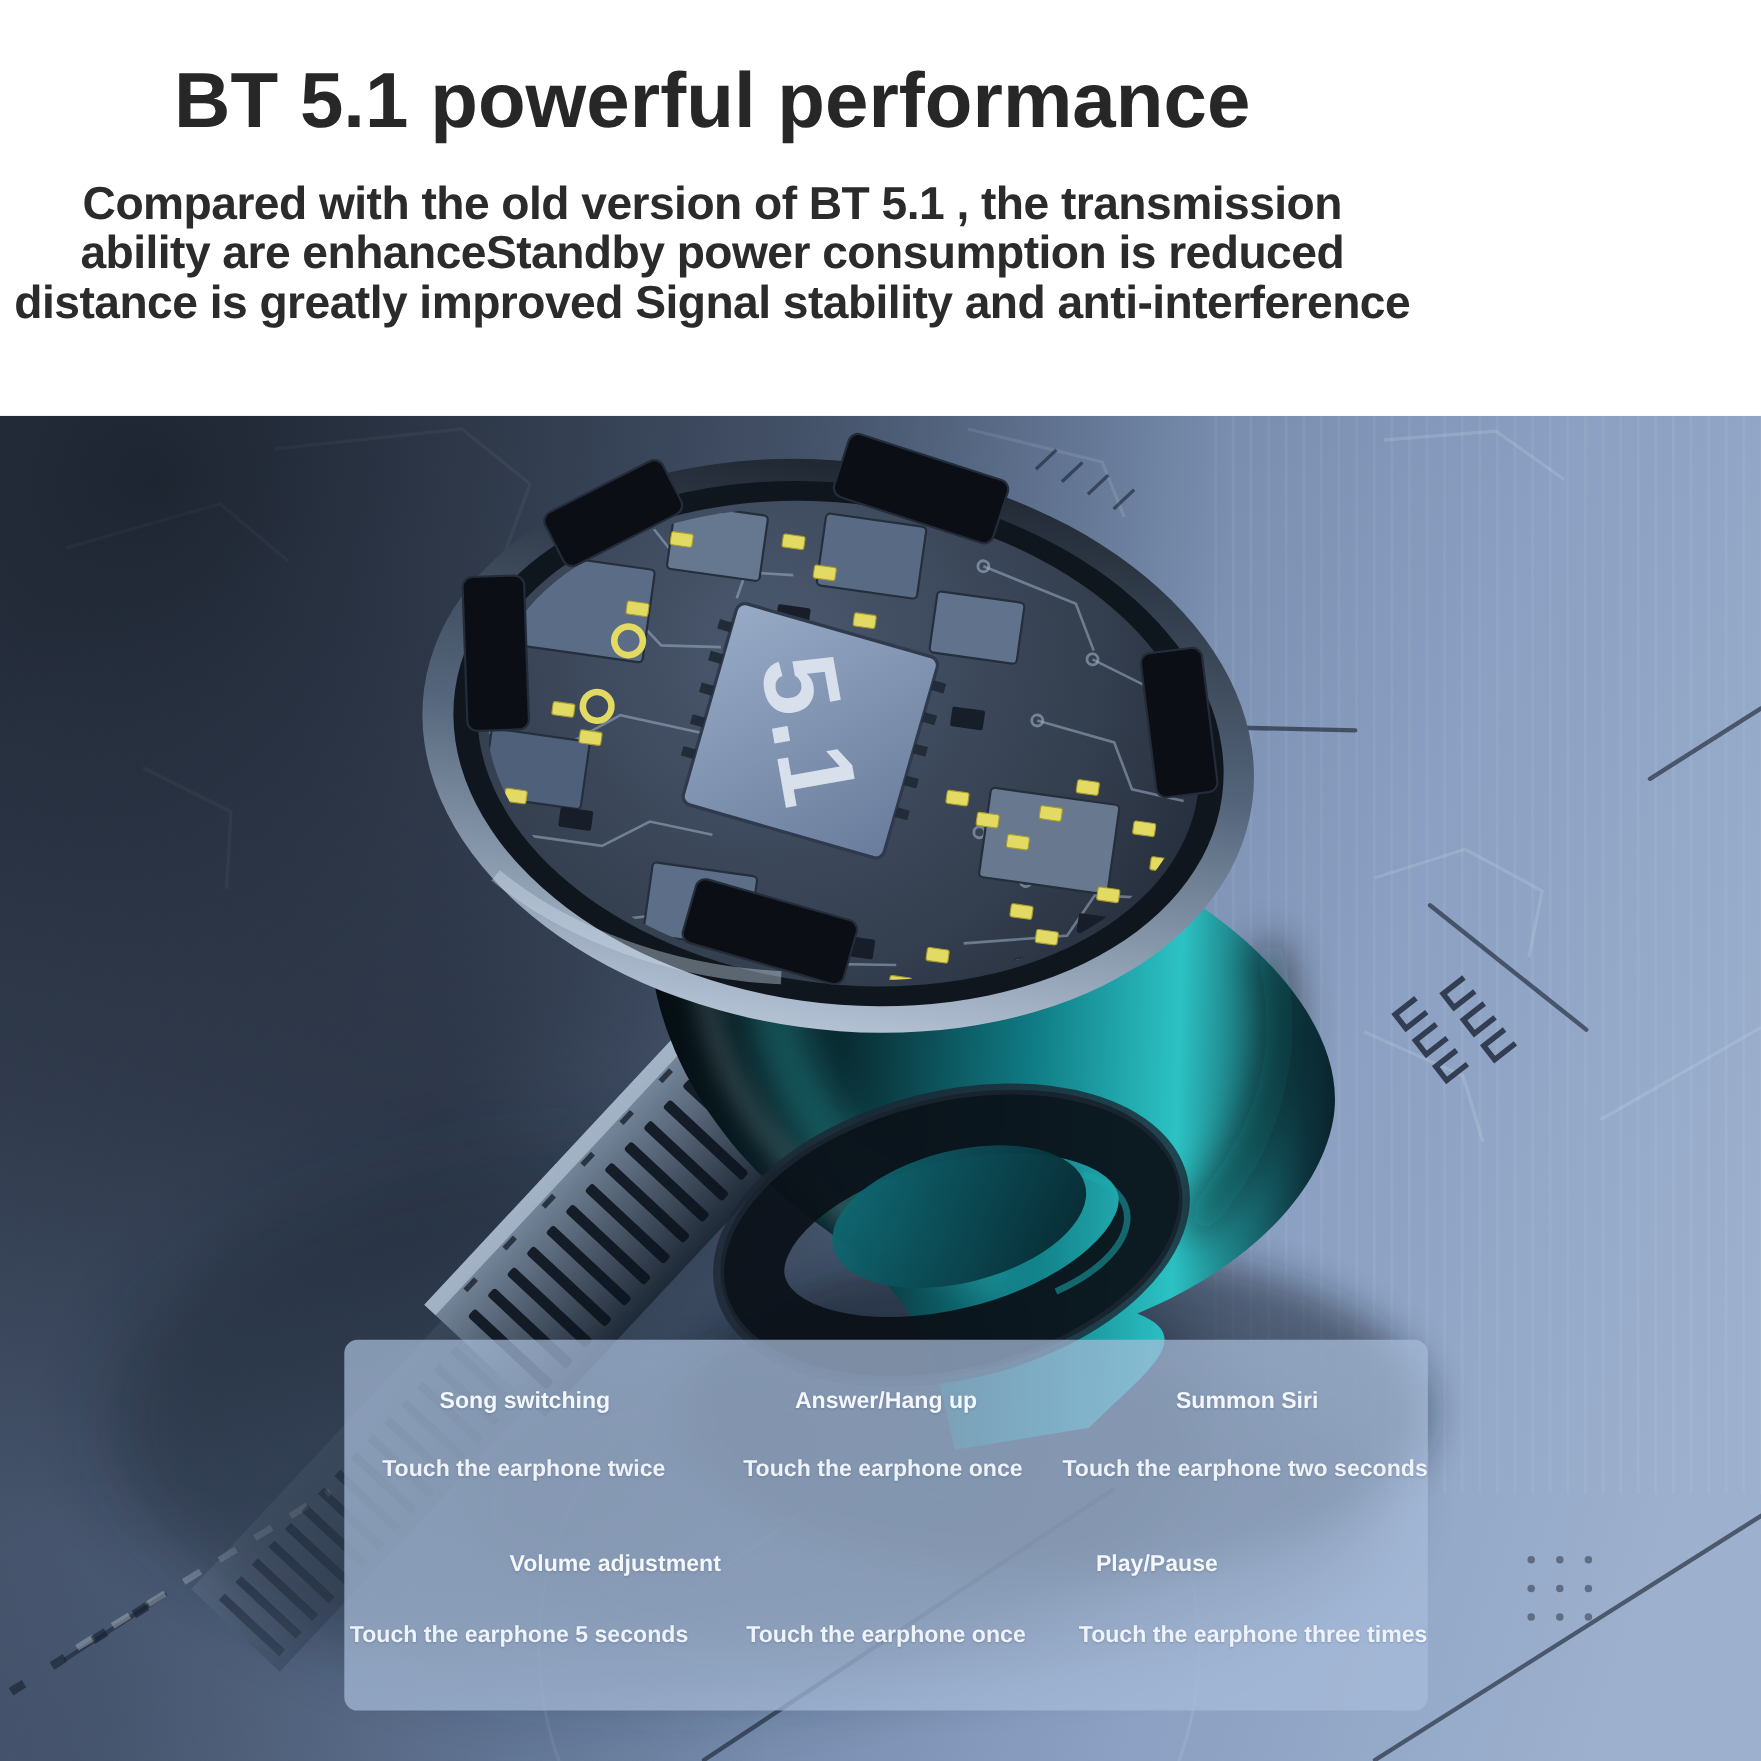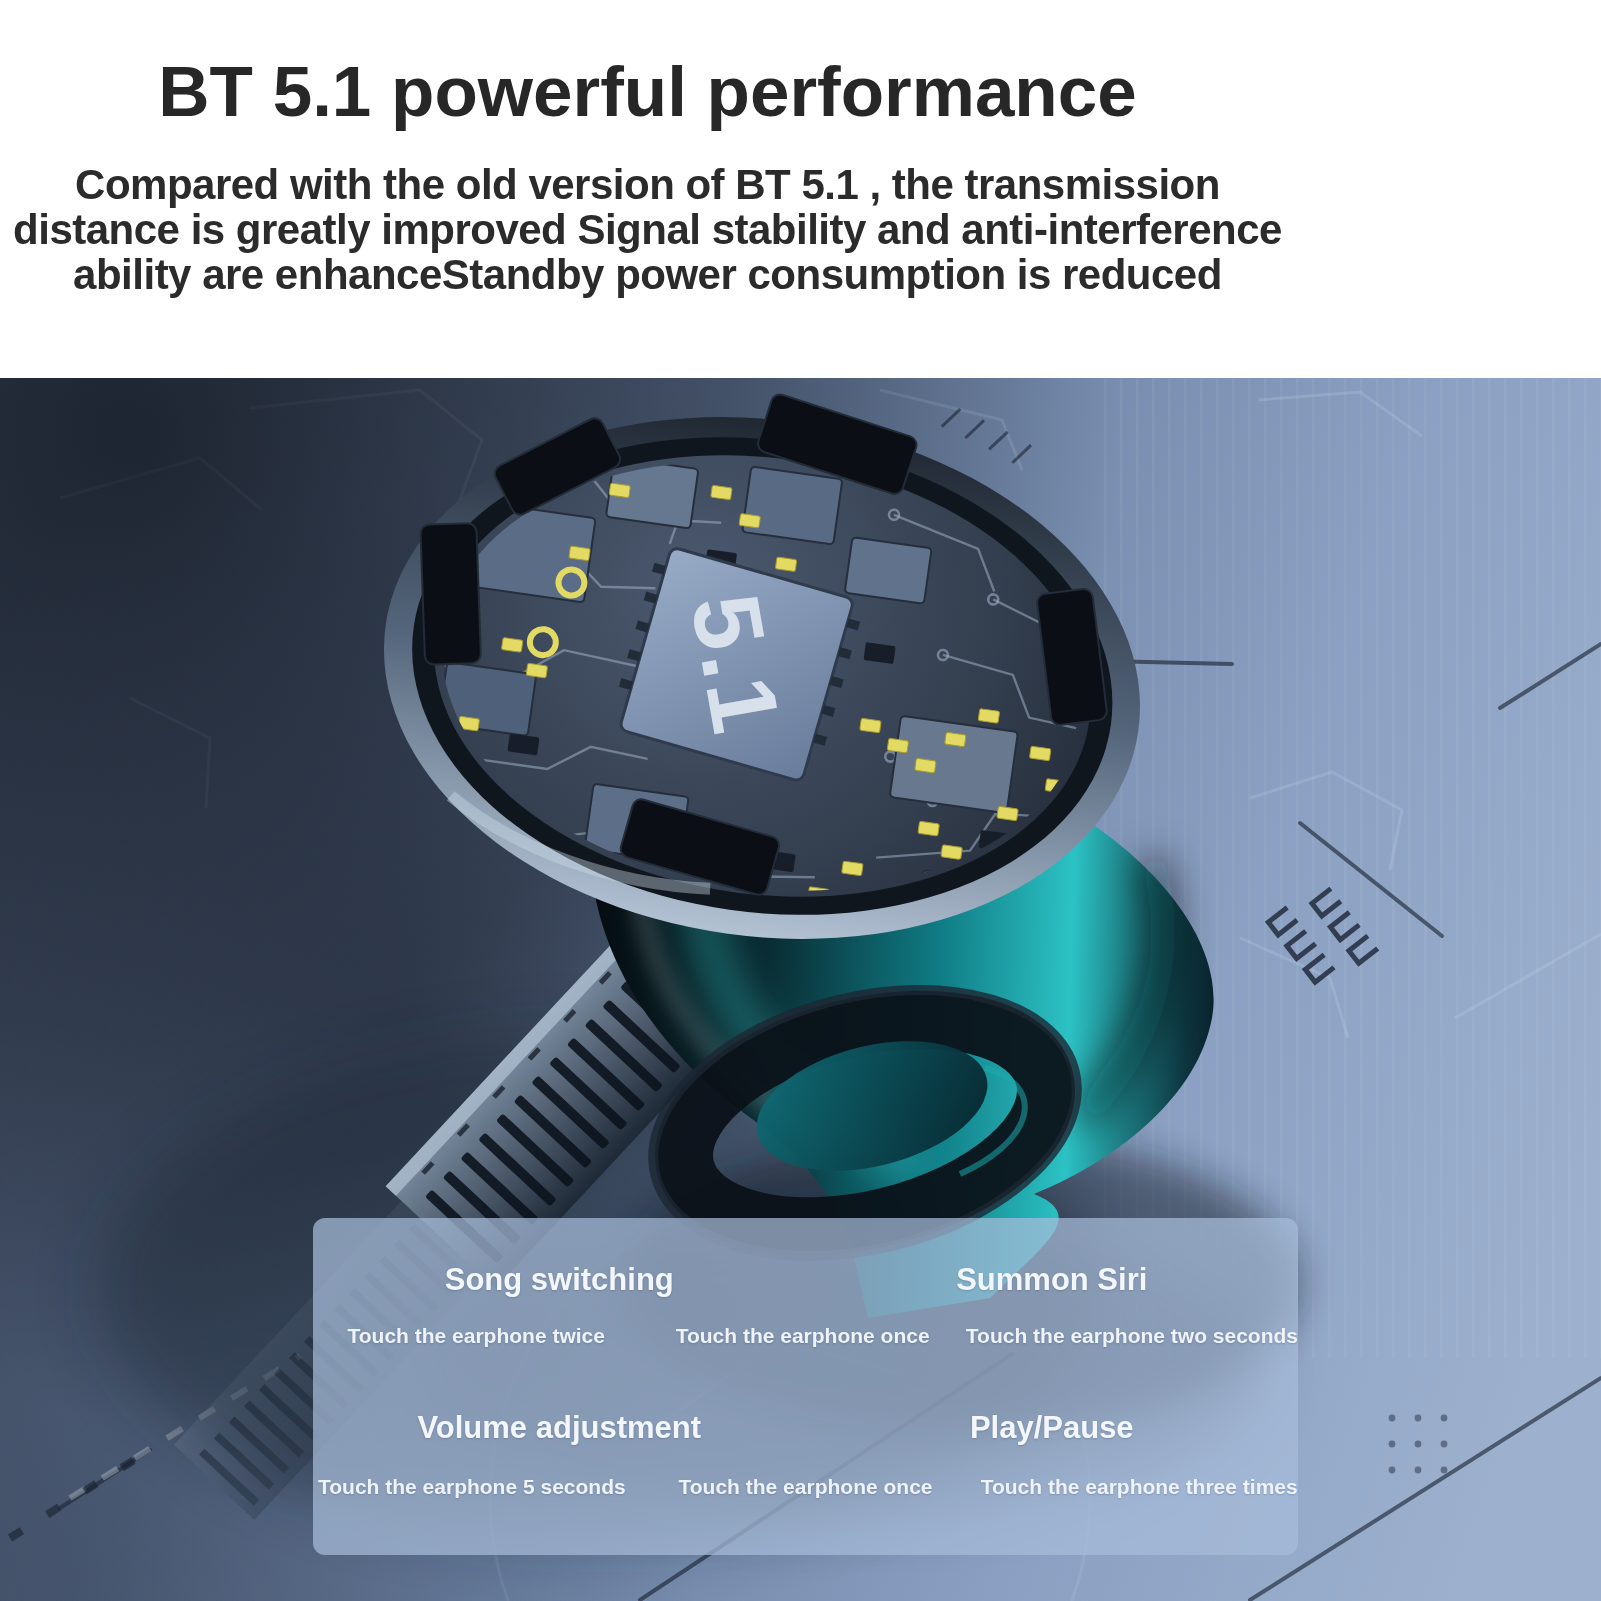--- a/index.html
+++ b/index.html
@@ -17,38 +17,38 @@
   
   .photo{position:absolute;left:0;top:378px;width:1601px;height:1223px;}
   .photo svg{display:block;}
   
   .panel{
     position:absolute;left:313px;top:1218px;width:985px;height:337px;
     background:rgba(168,188,217,0.72);border-radius:12px;
   }
   .prow{position:absolute;left:0;width:100%;display:flex;}
   .pcol{flex:1 1 0;text-align:center;white-space:nowrap;}
-  .ptitle{font-size:31px;font-weight:700;color:#f3f7fc;text-shadow:0 1px 2px rgba(40,60,90,.25);}
+  .ptitle{font-size:21px;font-weight:700;color:#f3f7fc;text-shadow:0 1px 2px rgba(40,60,90,.25);}
   .psub{font-size:21px;font-weight:700;color:#eef3fa;text-shadow:0 1px 2px rgba(40,60,90,.25);}
   .row-t1{top:44px;}
   .row-s1{top:106px;}
   .row-t2{top:192px;}
   .row-s2{top:257px;gap:16px;}
 </style>
 </head>
 <body>
 
 <div class="stage">
 
   <div class="header">
     <div class="title">BT 5.1 powerful performance</div>
     <div class="lede">
       <div>Compared with the old version of BT 5.1 , the transmission</div>
+      <div>ability are enhanceStandby power consumption is reduced</div>
       <div>distance is greatly improved Signal stability and anti-interference</div>
-      <div>ability are enhanceStandby power consumption is reduced</div>
     </div>
   </div>
 
   <div class="photo">
   <svg width="1601" height="1223" viewBox="0 0 1601 1223" xmlns="http://www.w3.org/2000/svg">
     <defs>
       <linearGradient id="bgBase" gradientUnits="userSpaceOnUse" x1="0" y1="260" x2="1601" y2="820">
         <stop offset="0" stop-color="#414e63"></stop>
         <stop offset="0.45" stop-color="#6c81a2"></stop>
         <stop offset="0.75" stop-color="#8ba0c2"></stop>
@@ -386,20 +386,21 @@
               <path d="M980 52 l16 -20"></path>
         </g>
       </g>
     </g>
   </svg>
   </div>
 
   <div class="panel">
     <div class="prow row-t1">
       <div class="pcol ptitle">Song switching</div>
+      <div class="pcol ptitle">Answer/Hang up</div>
       <div class="pcol ptitle">Summon Siri</div>
     </div>
     <div class="prow row-s1">
       <div class="pcol psub">Touch the earphone twice</div>
       <div class="pcol psub">Touch the earphone once</div>
       <div class="pcol psub">Touch the earphone two seconds</div>
     </div>
     <div class="prow row-t2">
       <div class="pcol ptitle">Volume adjustment</div>
       <div class="pcol ptitle">Play/Pause</div>

